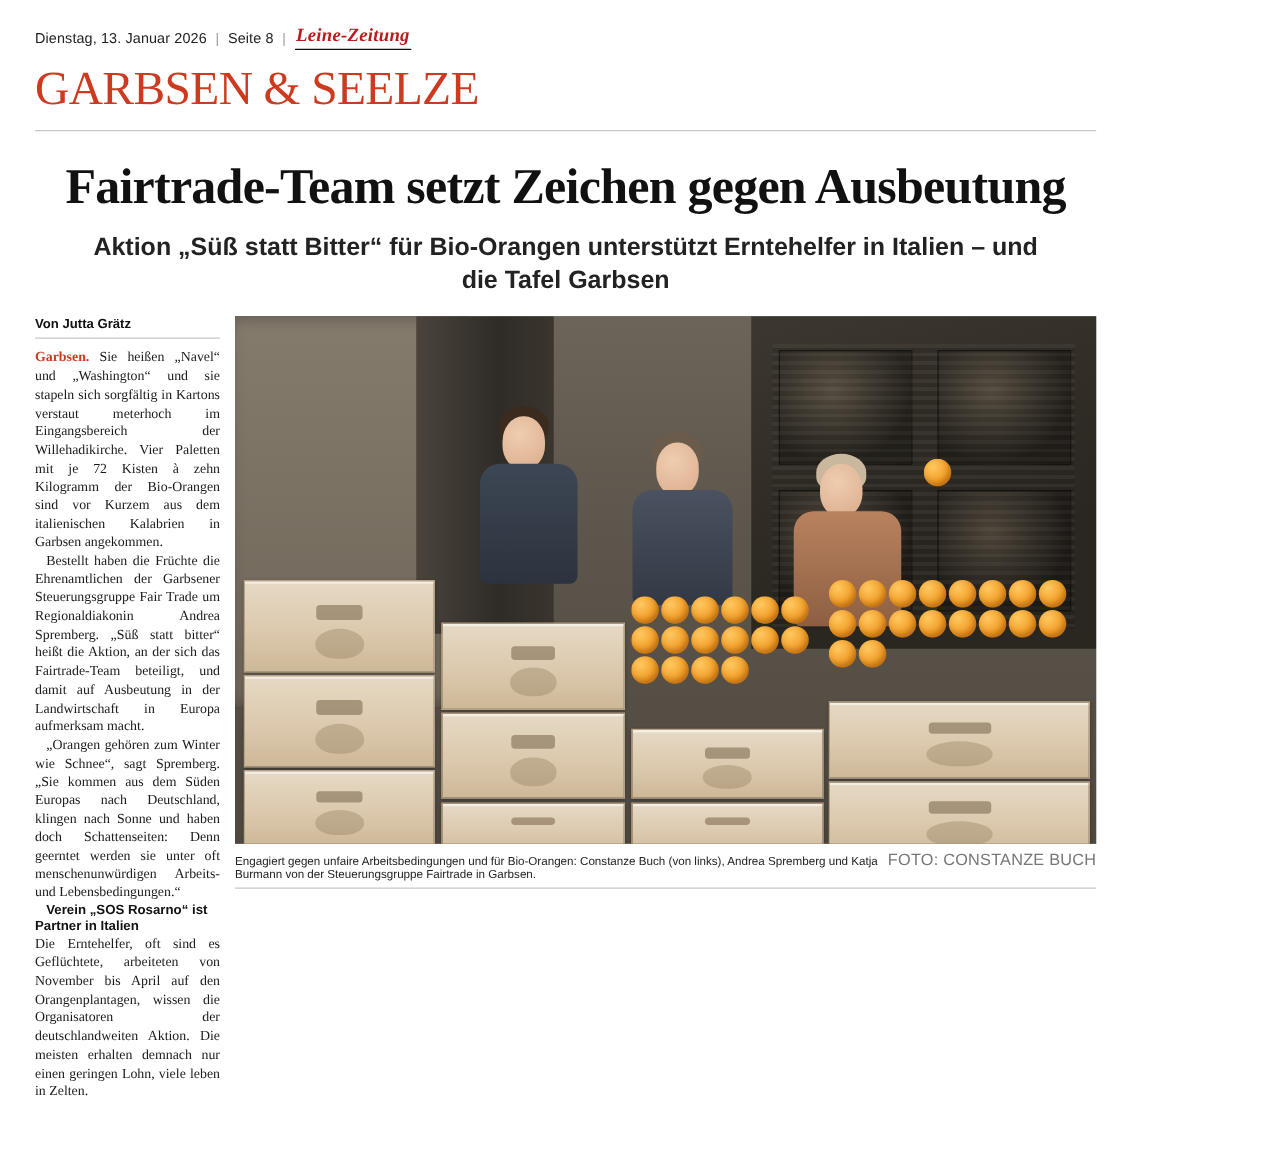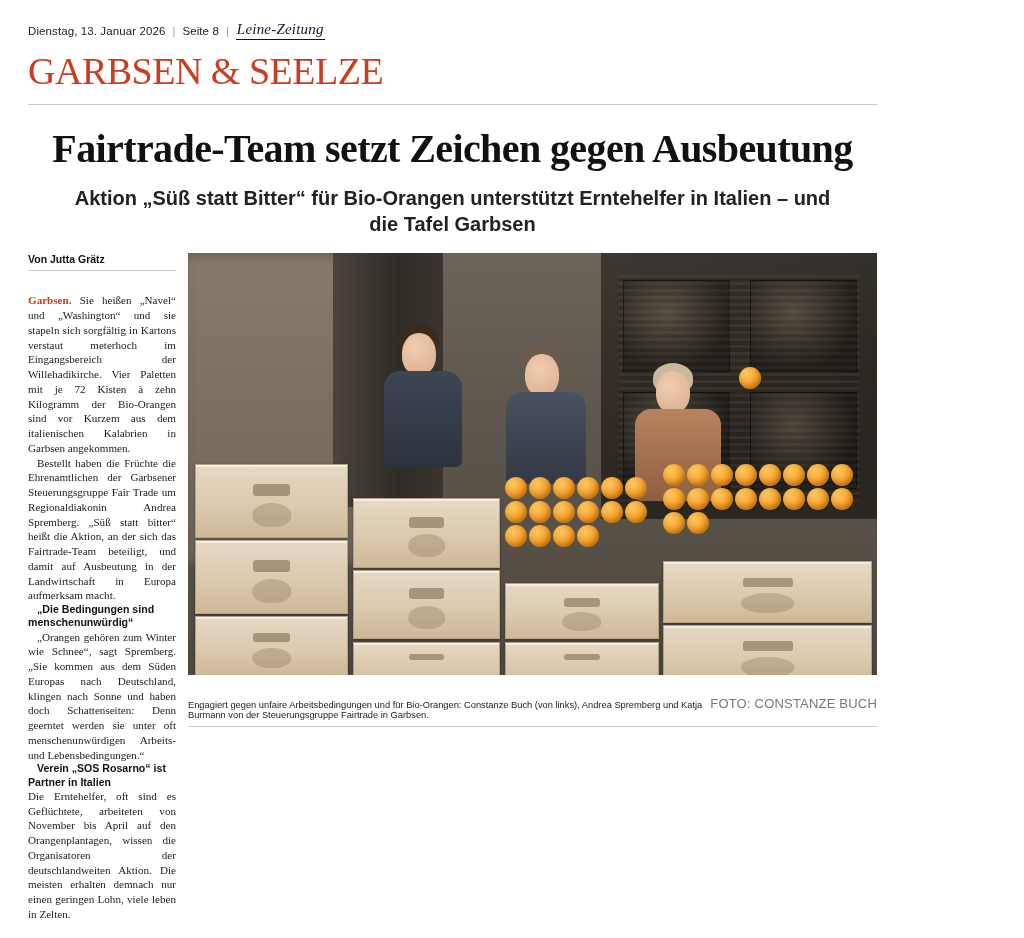--- a/index.html
+++ b/index.html
@@ -35,23 +35,23 @@
     letter-spacing: .1px;
   }
   .masthead .sep {
     color: #999;
     font-size: 11px;
   }
   .masthead .paper-logo {
     font-family: "Liberation Serif", serif;
     font-style: italic;
     font-size: 15px;
-    font-weight: 400;
+    font-weight: 700;
     letter-spacing: .2px;
-    color: #0f172a;
+    color: #b91c1c;
     border-bottom: 1.5px solid #111;
     line-height: 1.05;
     padding: 0 1px 1px 1px;
   }
 
   
   .section-title {
     font-family: "Liberation Serif", serif;
     font-size: 38px;
     font-weight: 400;
@@ -96,21 +96,21 @@
     width: 148px;
     flex: none;
   }
   .byline {
     font-family: "Liberation Sans", sans-serif;
     font-weight: 700;
     font-size: 10.5px;
     color: #111;
     padding-bottom: 5px;
     border-bottom: 1px solid #c9c9c9;
-    margin-bottom: 22px;
+    margin-bottom: 8px;
   }
   .body-col {
     font-family: "Liberation Serif", serif;
     font-size: 11.1px;
     line-height: 1.33;
     text-align: justify;
     color: #1a1a1a;
     hyphens: auto;
   }
   .body-col p {
@@ -144,21 +144,21 @@
     position: relative;
     width: 100%;
     height: 422px;
     overflow: hidden;
     background: #5b5246;
   }
   .photo-caption {
     font-family: "Liberation Sans", sans-serif;
     font-size: 9.3px;
     color: #222;
-    padding: 21px 0 6px 0;
+    padding: 5px 0 6px 0;
     display: flex;
     gap: 8px;
     align-items: baseline;
     border-bottom: 1px solid #c9c9c9;
   }
   .photo-caption .credit {
     font-size: 13px;
     color: #777;
     letter-spacing: .2px;
     white-space: nowrap;
@@ -270,21 +270,20 @@
   <div class="headline">Fairtrade-Team setzt Zeichen gegen Ausbeutung</div>
   <div class="subhead">Aktion „Süß statt Bitter“ für Bio-Orangen unterstützt Erntehelfer in Italien – und die Tafel Garbsen</div>
 
   <div class="upper">
 
     <div class="col-left">
       <div class="byline">Von Jutta Grätz</div>
       <div class="body-col">
         <p class="first"><span class="dateline">Garbsen.</span> <span>Sie heißen „Navel“ und „Washington“ und sie stapeln sich sorgfältig in Kartons verstaut meterhoch im Eingangsbereich der Willehadikirche. Vier Paletten mit je 72 Kisten à zehn Kilogramm der Bio-Orangen sind vor Kurzem aus dem italienischen Kalabrien in Garbsen angekommen.</span></p>
         <p>Bestellt haben die Früchte die Ehrenamtlichen der Garbsener Steuerungsgruppe Fair Trade um Regionaldiakonin Andrea Spremberg. „Süß statt bitter“ heißt die Aktion, an der sich das Fairtrade-Team beteiligt, und damit auf Ausbeutung in der Landwirtschaft in Europa aufmerksam macht.</p>
-        <p class="subhead-inline">„Die Bedingungen sind menschenunwürdig“</p>
         <p>„Orangen gehören zum Winter wie Schnee“, sagt Spremberg. „Sie kommen aus dem Süden Europas nach Deutschland, klingen nach Sonne und haben doch Schattenseiten: Denn geerntet werden sie unter oft menschenunwürdigen Arbeits- und Lebensbedingungen.“</p>
         <p class="subhead-inline">Verein „SOS Rosarno“ ist Partner in Italien</p>
         <p class="first">Die Erntehelfer, oft sind es Geflüchtete, arbeiteten von November bis April auf den Orangenplantagen, wissen die Organisatoren der deutschlandweiten Aktion. Die meisten erhalten demnach nur einen geringen Lohn, viele leben in Zelten.</p>
 
       </div>
     </div>
 
     <div class="photo-wrap">
       <div class="photo">
         <div class="ph-bg"></div>

